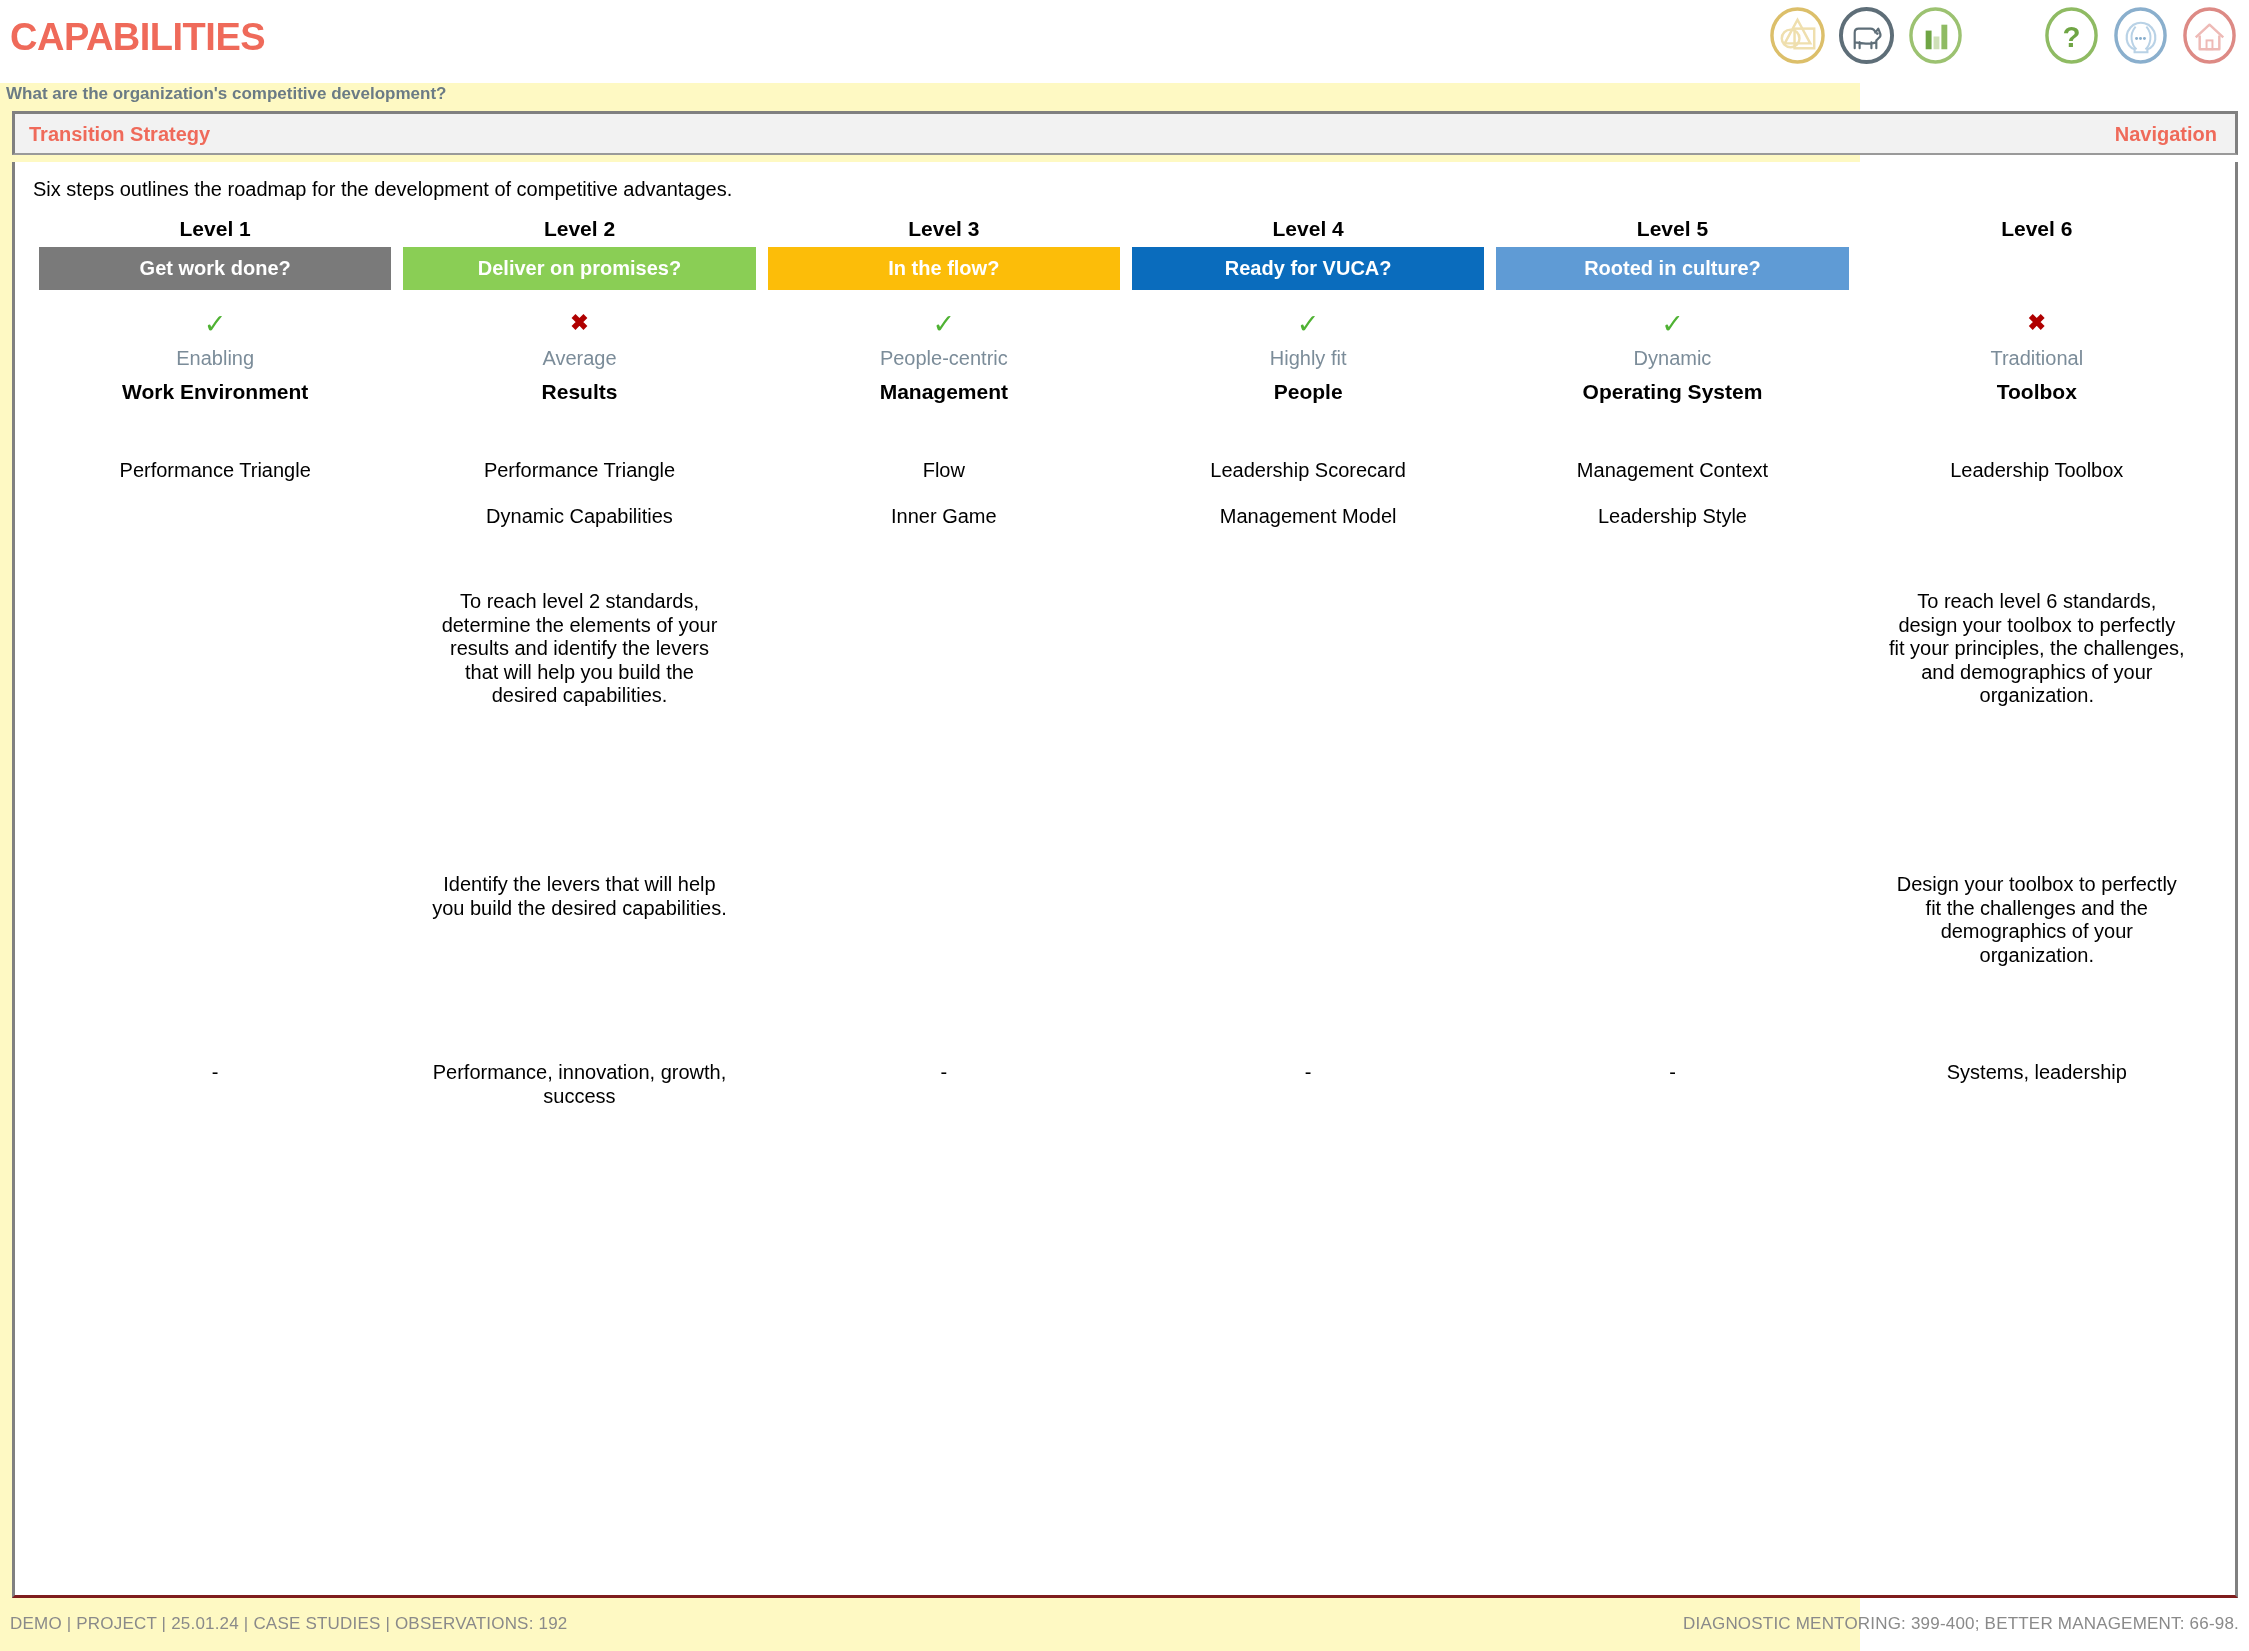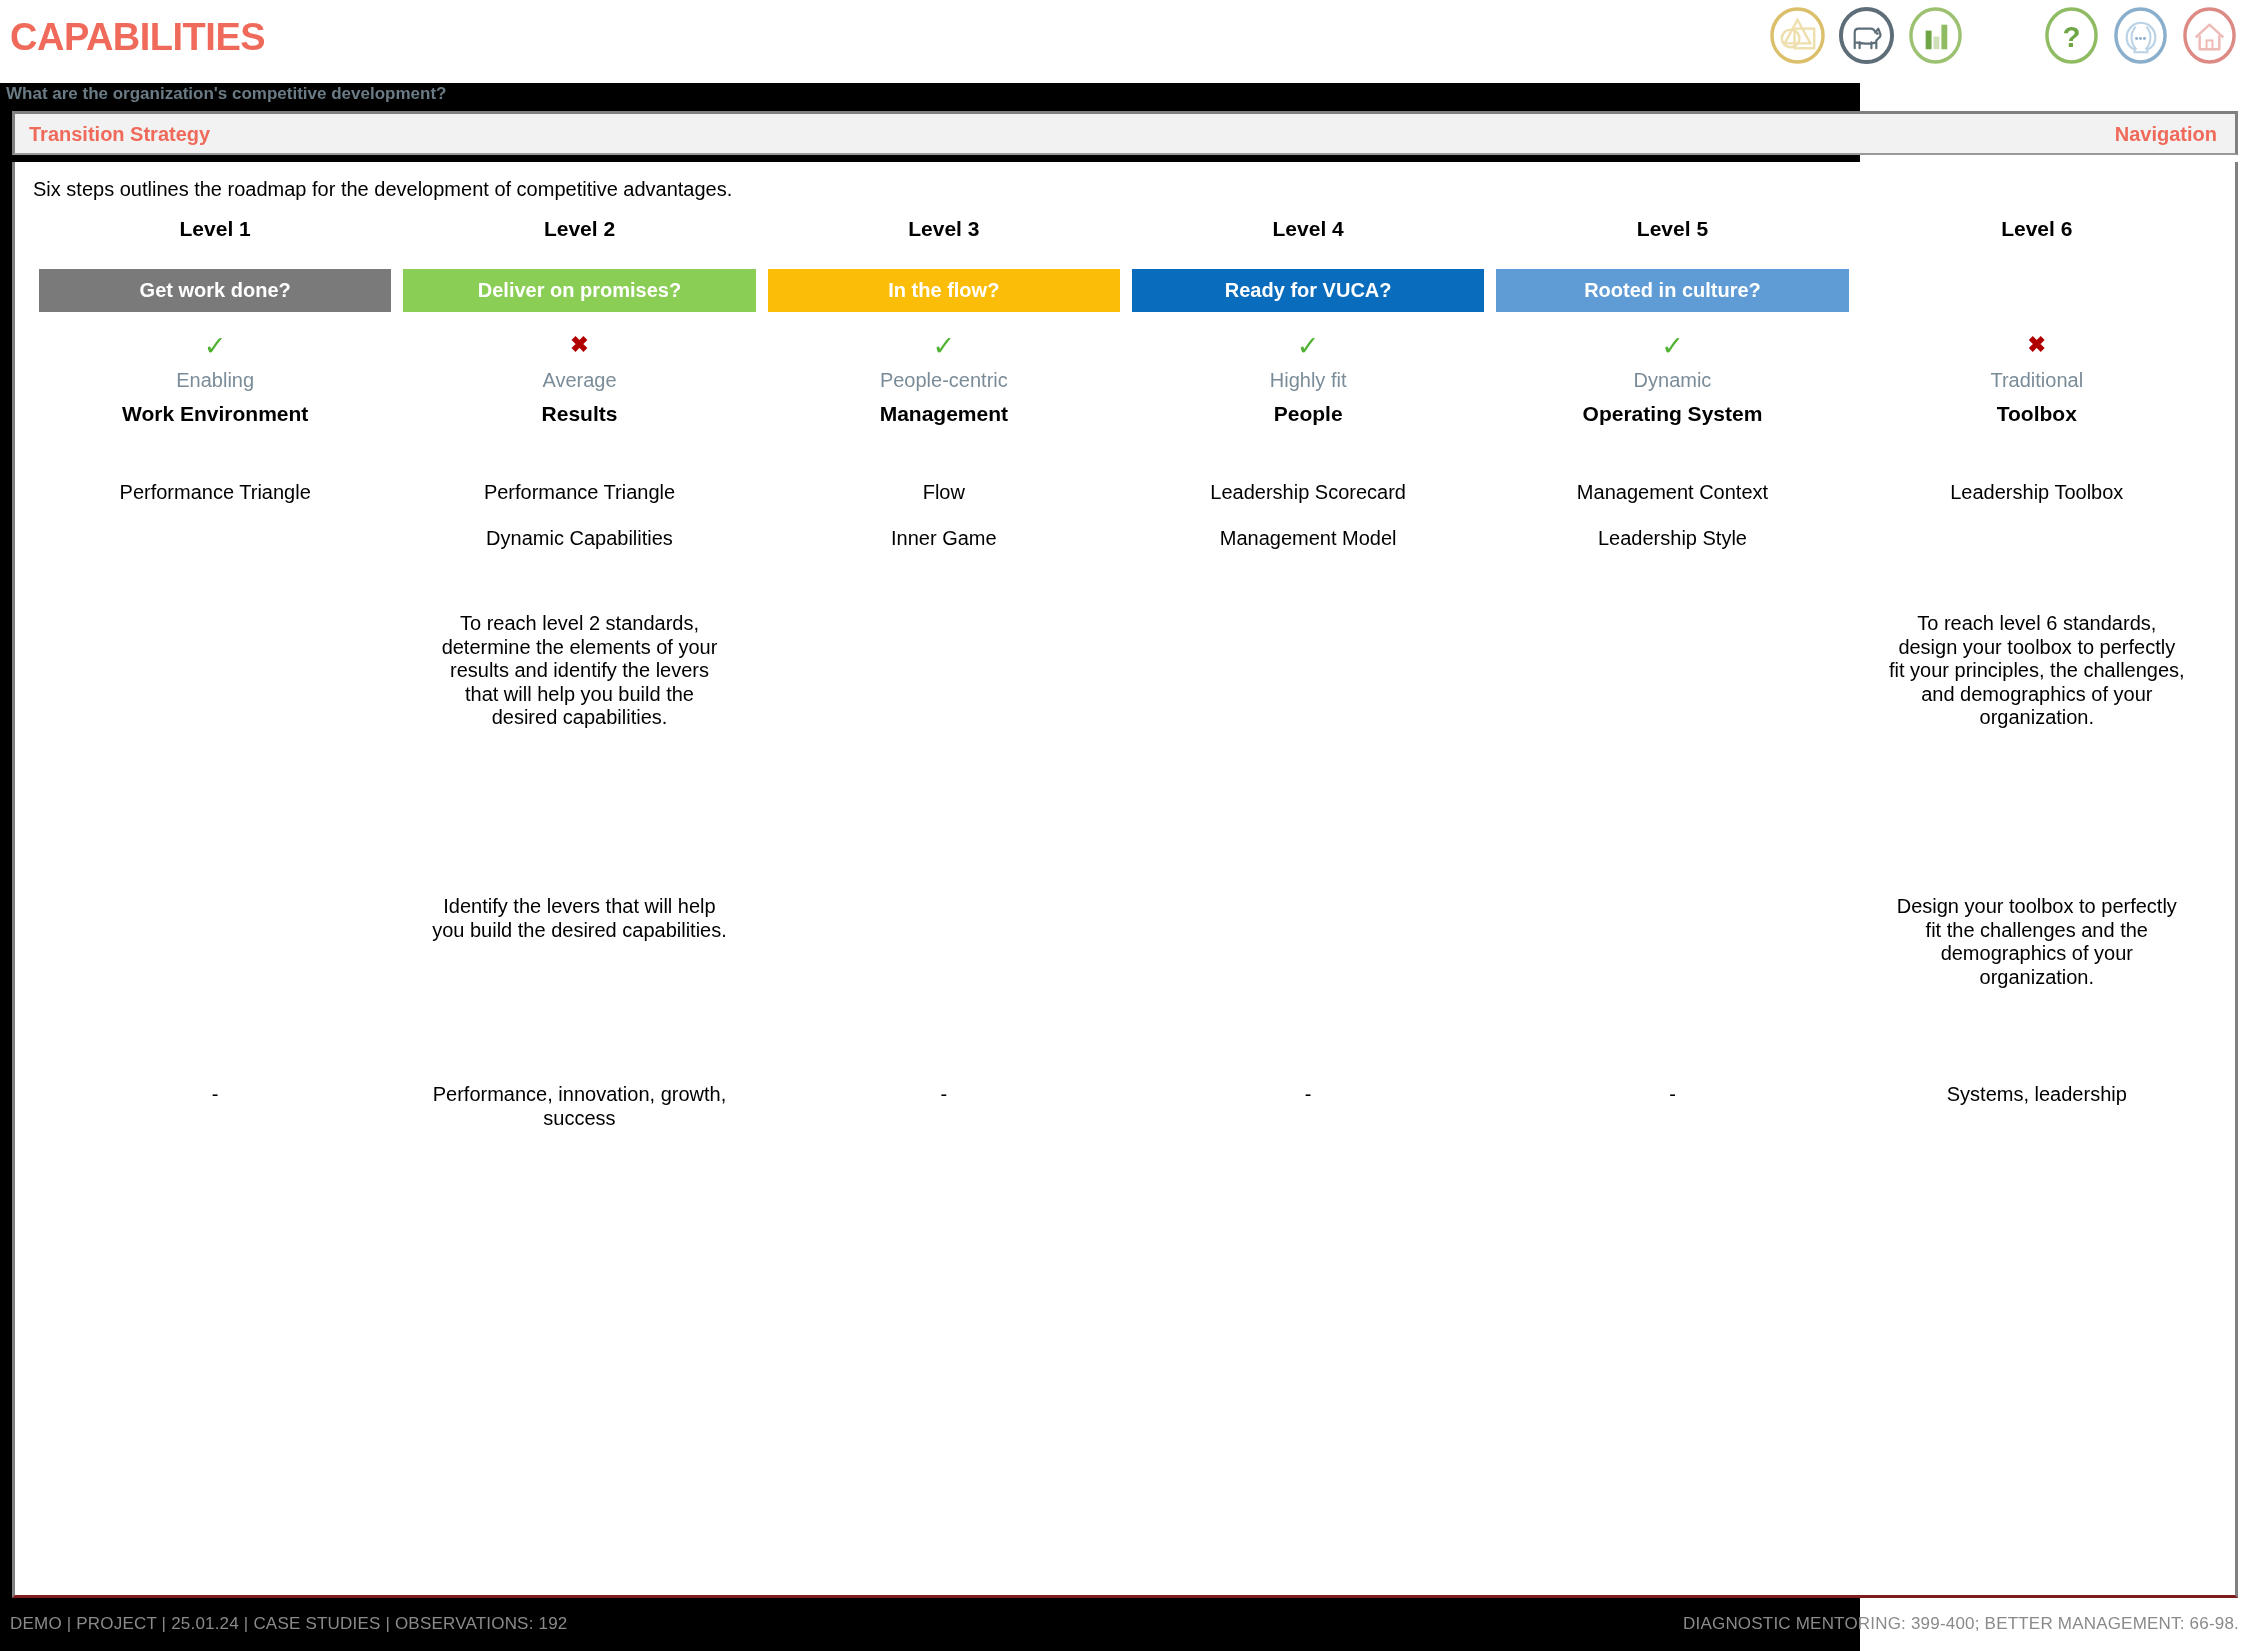--- a/index.html
+++ b/index.html
@@ -5,21 +5,21 @@
   * { box-sizing: border-box; margin: 0; padding: 0; }
   html, body {
     width: 2249px; height: 1651px;
     background: #ffffff;
     font-family: "Liberation Sans", sans-serif;
     overflow: hidden;
   }
   .page {
     position: relative;
     width: 1860px; height: 1651px;
-    background: #000000;
+    background: #fef9c3;
   }
 
   
   .header {
     position: absolute;
     left: 0; top: 0;
     width: 2249px; height: 83px;
     background: #ffffff;
   }
   .title {
@@ -109,21 +109,21 @@
   .cell {
     width: 16.6666%;
     text-align: center;
     padding: 0 6px;
   }
 
   .row-levels .cell {
     font-size: 21px;
     font-weight: bold;
     color: #000;
-    padding-bottom: 28px;
+    padding-bottom: 6px;
   }
 
   .chip {
     display: block;
     width: 100%;
     padding: 10px 8px;
     color: #ffffff;
     font-size: 20px;
     font-weight: bold;
     text-align: center;

